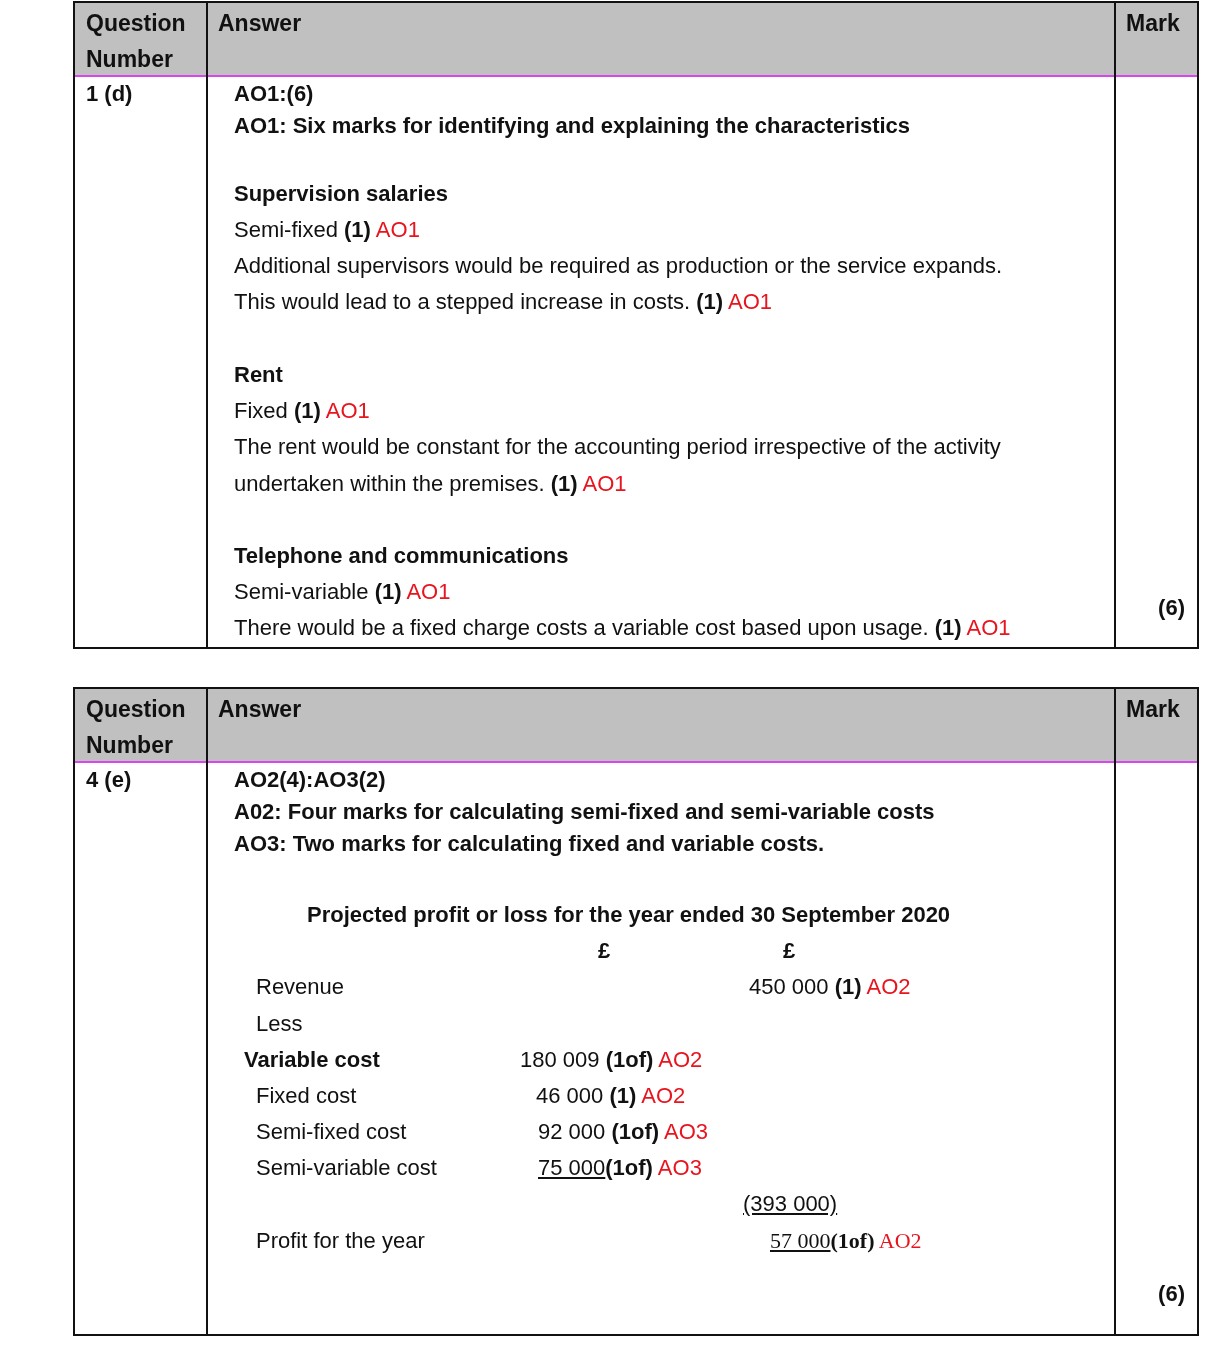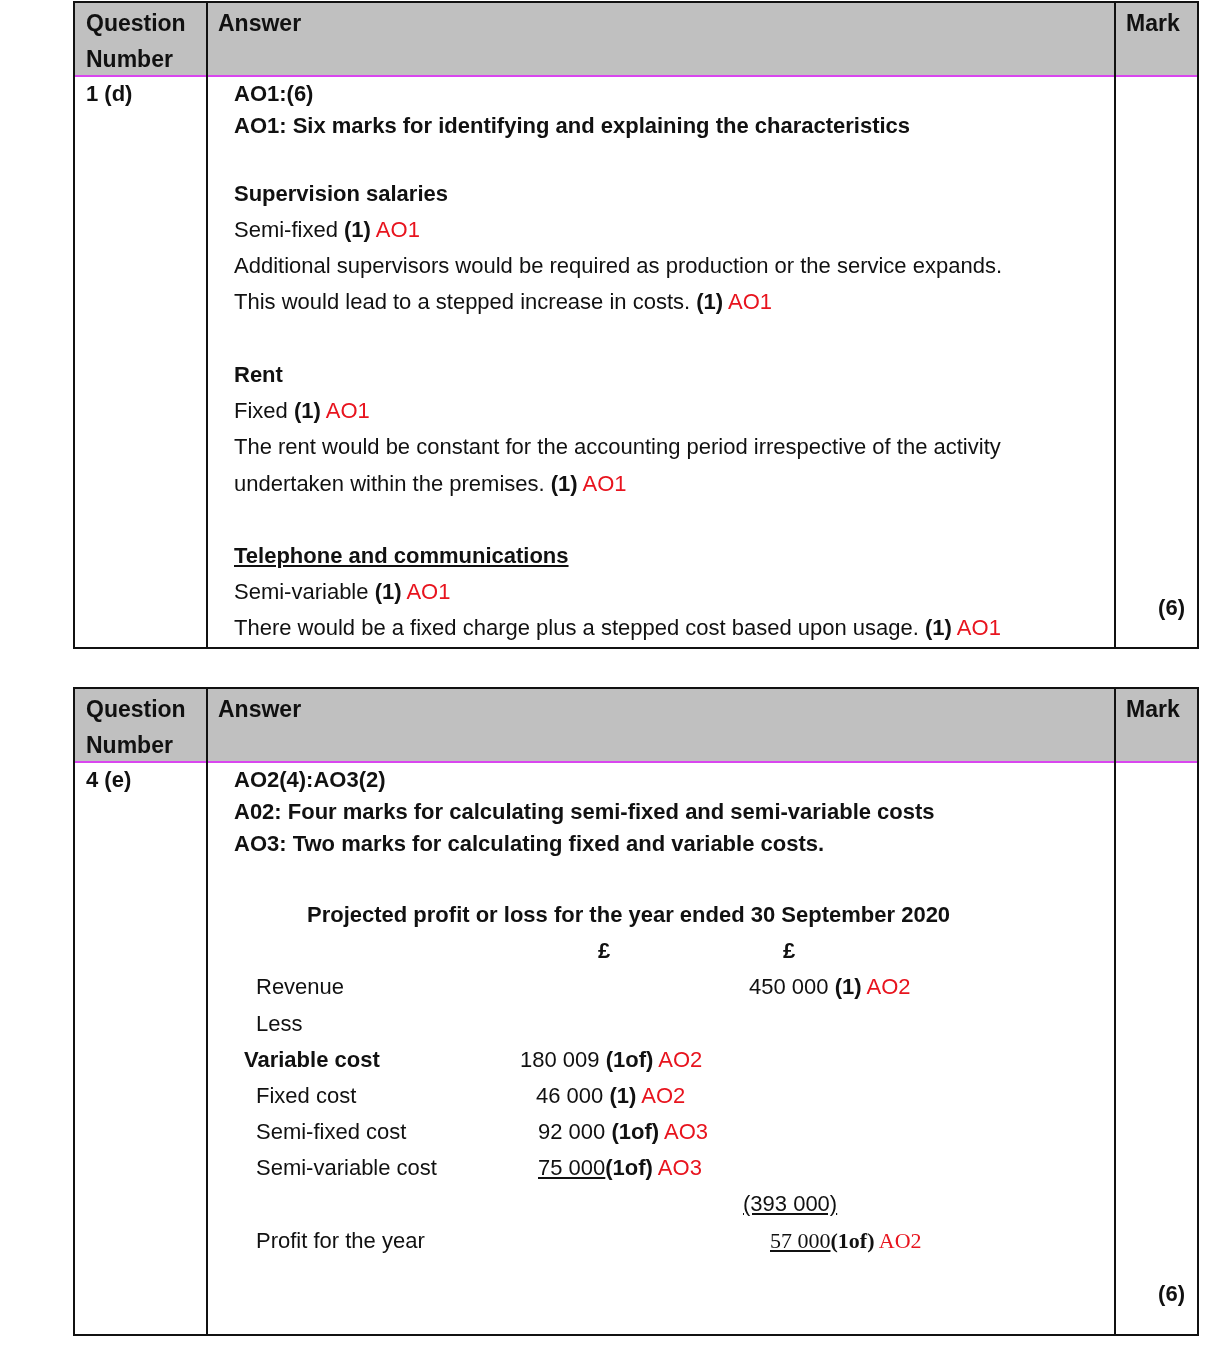--- a/index.html
+++ b/index.html
@@ -64,28 +64,28 @@
       <span class="b">(1)</span>
       <span class="red">AO1</span>
     </div>
     <div class="line" style="top:353px;">The rent would be constant for the accounting period irrespective of the activity</div>
     <div class="line" style="top:390px;">
       <span>undertaken within the premises.</span>
       <span class="b">(1)</span>
       <span class="red">AO1</span>
     </div>
 
-    <div class="line b" style="top:462px;text-decoration:underline;">Telephone and communications</div>
+    <div class="line b" style="top:462px;">Telephone and communications</div>
     <div class="line" style="top:498px;">
       <span>Semi-variable</span>
       <span class="b">(1)</span>
       <span class="red">AO1</span>
     </div>
     <div class="line" style="top:534px;">
-      <span>There would be a fixed charge plus a stepped cost based upon usage.</span>
+      <span>There would be a fixed charge costs a variable cost based upon usage.</span>
       <span class="b">(1)</span>
       <span class="red">AO1</span>
     </div>
   </div>
 
   <div class="mark" style="top:588px;">(6)</div>
 </div>
 
 <div class="tbl tbl2">
   <div class="hdr">

